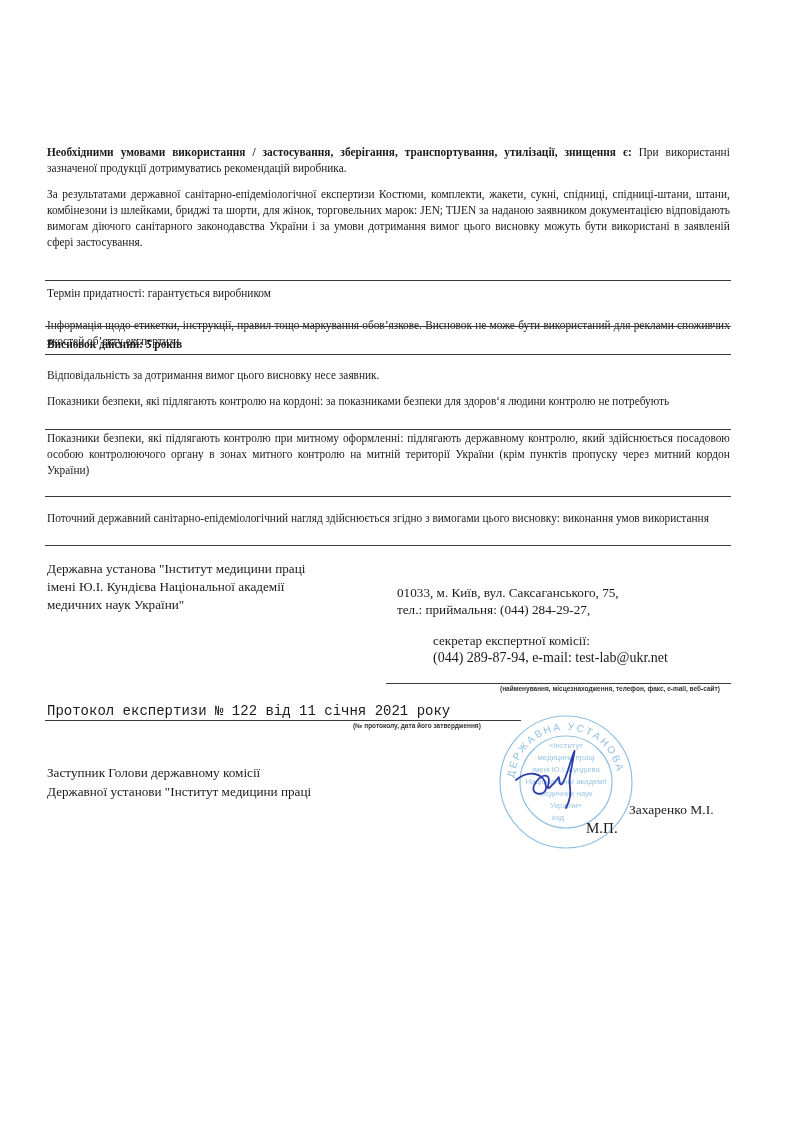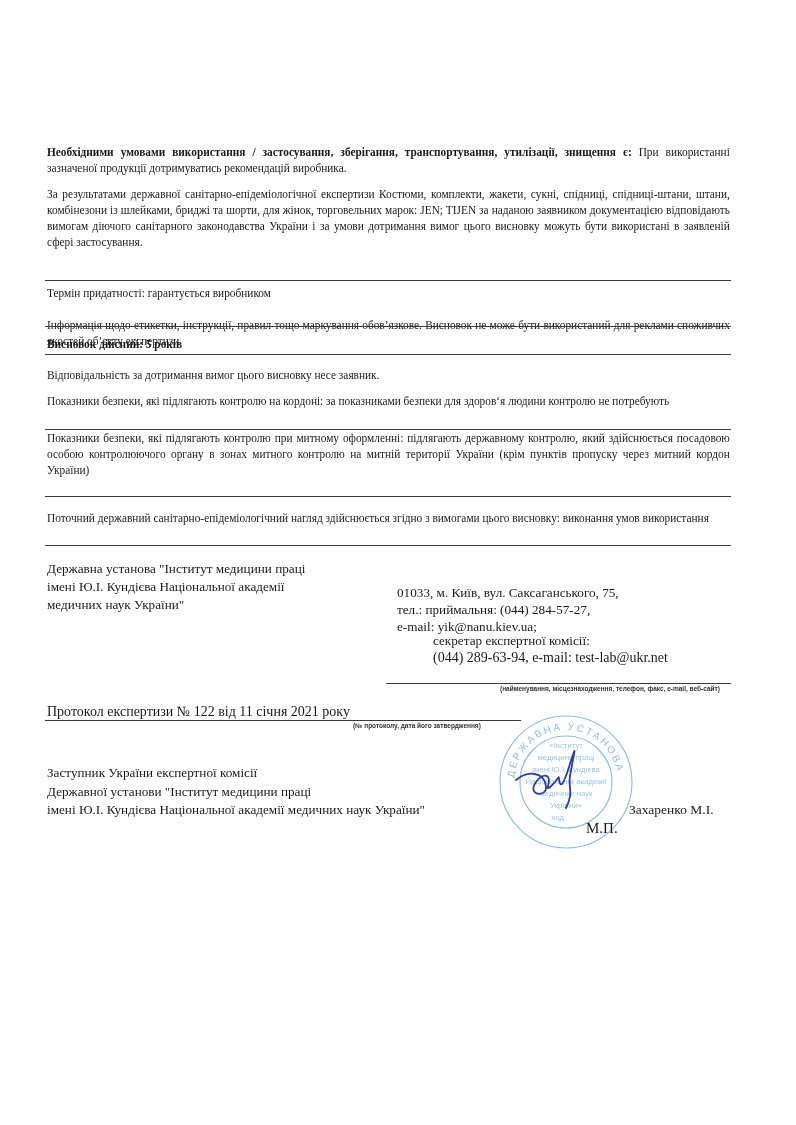--- a/index.html
+++ b/index.html
@@ -64,32 +64,31 @@
 <div class="rule" style="top:545px;"></div>
 
 <div class="addr" style="left:47px; top:560px; line-height:18px;">
   <div>Державна установа "Інститут медицини праці</div>
   <div>імені Ю.І. Кундієва Національної академії</div>
   <div>медичних наук України"</div>
 </div>
 
 <div class="addr" style="left:397px; top:584px;">
   <div>01033, м. Київ, вул. Саксаганського, 75,</div>
-  <div>тел.: приймальня: (044) 284-57-27,</div>
-  <div>e-mail: yik@nanu.kiev.ua;</div>
+  <div>тел.: приймальня: (044) 284-29-27,</div>
 </div>
 
 <div class="addr" style="left:397px; top:632px;margin-left:36px;">
   <div>секретар експертної комісії:</div>
-  <div style="font-size:14px;">(044) 289-63-94, e-mail: test-lab@ukr.net</div>
+  <div style="font-size:14px;">(044) 289-87-94, e-mail: test-lab@ukr.net</div>
 </div>
 <div class="rule" style="top:683px; left:386px; width:345px;"></div>
 <div class="small" style="left:500px; top:685px;">(найменування, місцезнаходження, телефон, факс, e-mail, веб-сайт)</div>
 
-<div class="addr" style="left:47px; top:703px; font-size:14px;">Протокол експертизи № 122 від 11 січня 2021 року</div>
+<div class="addr" style="left:47px; top:703px; font-size:14px;font-family:Liberation Mono, monospace;">Протокол експертизи № 122 від 11 січня 2021 року</div>
 <div class="rule" style="top:720px; left:45px; width:476px;"></div>
 <div class="small" style="left:353px; top:722px;">(№ протоколу, дата його затвердження)</div>
 
 <svg class="stamp" viewBox="0 0 140 140">
   <defs>
     <path id="ringPath" d="M 18 70 A 52 52 0 0 1 122 70"></path>
   </defs>
   <g fill="none" stroke="#8fbfe4" stroke-width="1.2">
     <circle cx="70" cy="70" r="66"></circle>
     <circle cx="70" cy="70" r="46"></circle>
@@ -104,18 +103,17 @@
     <text x="70" y="72" id="st3">Національної академії</text>
     <text x="70" y="84" id="st4">медичних наук</text>
     <text x="70" y="96" id="st5">України»</text>
     <text x="62" y="108" id="st6">код</text>
   </g>
 
   <path d="M 20 68 C 32 58, 48 60, 50 74 C 52 86, 30 84, 40 70 C 46 62, 56 60, 52 74 C 50 80, 58 72, 62 66 C 64 62, 62 74, 66 72 C 70 68, 74 50, 78 40 C 80 34, 76 52, 74 64 C 72 76, 78 80, 70 96" fill="none" stroke="#2c3fa8" stroke-width="1.8" stroke-linecap="round"></path>
 </svg>
 
 <div class="addr" style="left:47px; top:764px; line-height:18.5px;">
-  <div>Заступник України експертної комісії</div>
+  <div>Заступник Голови державному комісії</div>
   <div>Державної установи "Інститут медицини праці</div>
-  <div>імені Ю.І. Кундієва Національної академії медичних наук України"</div>
 </div>
 <div class="sig" style="left:629px; top:802px; font-size:13.5px;">Захаренко М.І.</div>
 <div class="sig" style="left:575px; top:820px; font-size:15px;margin-left:11px;">М.П.</div>
 
 </body></html>

